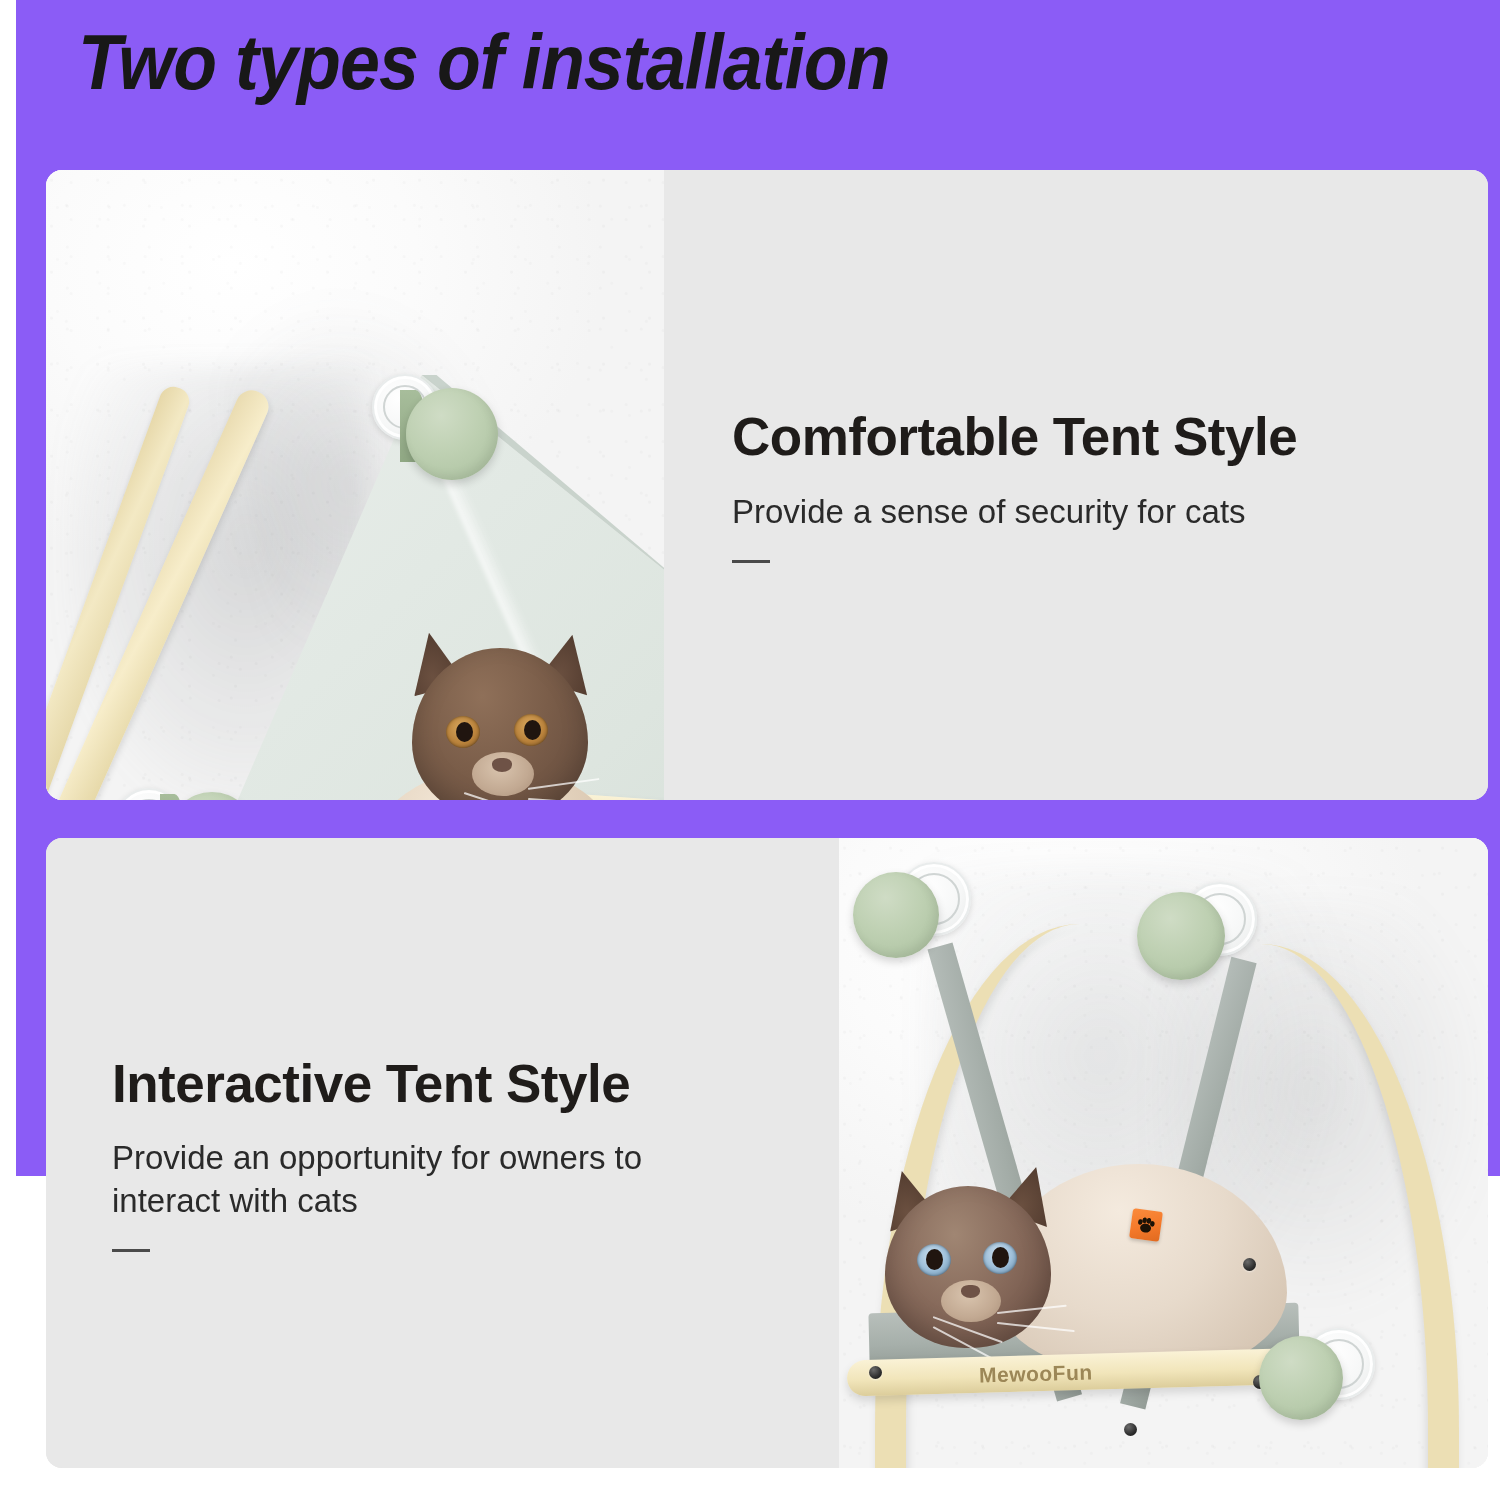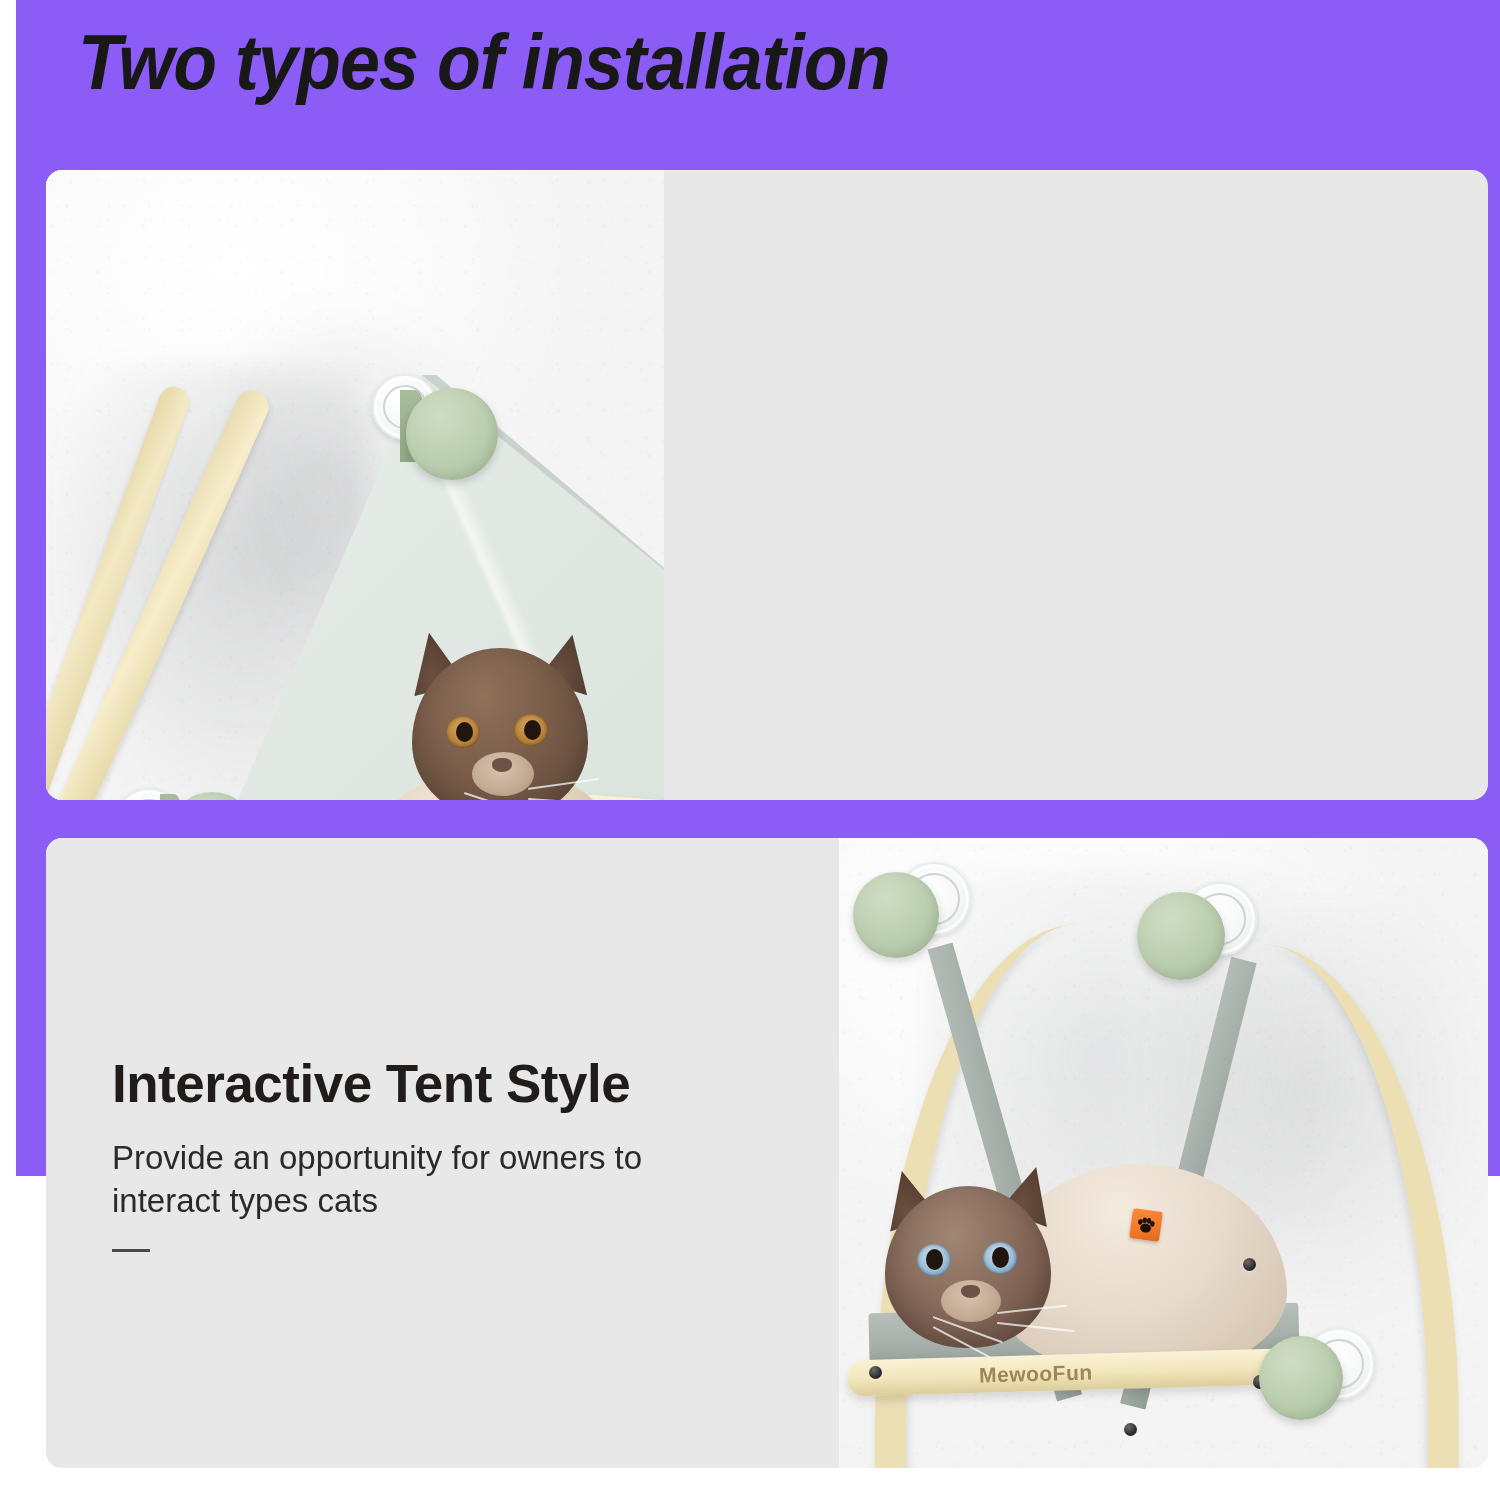--- a/index.html
+++ b/index.html
@@ -463,28 +463,35 @@
           <div class="cat-nose"></div>
           <div class="whisker" style="left:96px; top:152px; width:78px; transform:rotate(18deg);"></div>
 
           <div class="whisker" style="left:160px; top:148px; width:72px; transform:rotate(-8deg);"></div>
           <div class="whisker" style="left:160px; top:158px; width:80px; transform:rotate(4deg);"></div>
         </div>
 
       </div>
     </div>
 
+    <div class="textcol">
+      <div class="textcol-inner">
+        <div class="feature-title">Comfortable Tent Style</div>
+        <div class="feature-sub">Provide a sense of security for cats</div>
+        <div class="rule"></div>
+      </div>
+    </div>
   </div>
 
   <div class="panel" id="panel-open">
 
     <div class="textcol">
       <div class="textcol-inner">
         <div class="feature-title">Interactive Tent Style</div>
-        <div class="feature-sub">Provide an opportunity for owners to interact types cats</div>
+        <div class="feature-sub">Provide an opportunity for owners to interact with cats</div>
         <div class="rule"></div>
       </div>
     </div>
 
     <div class="photo">
       <div class="wall-noise"></div>
 
       <div class="open-stage">
 
         <div class="open-wallshadow"></div>

